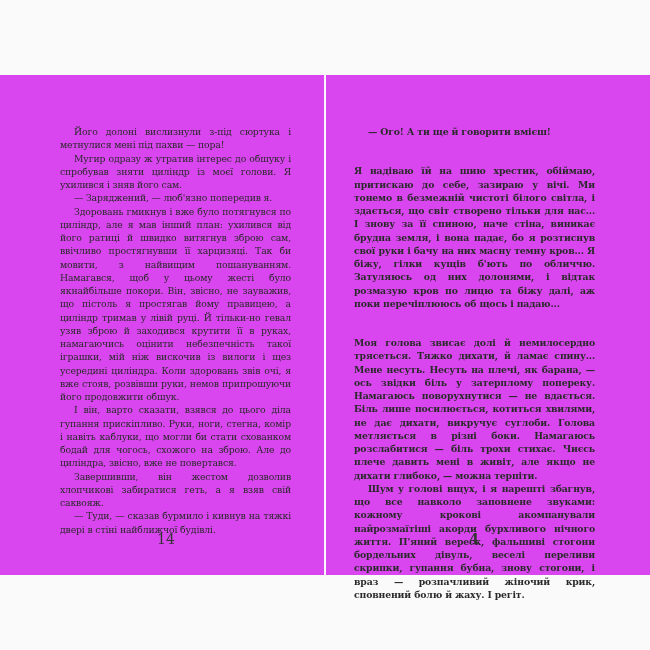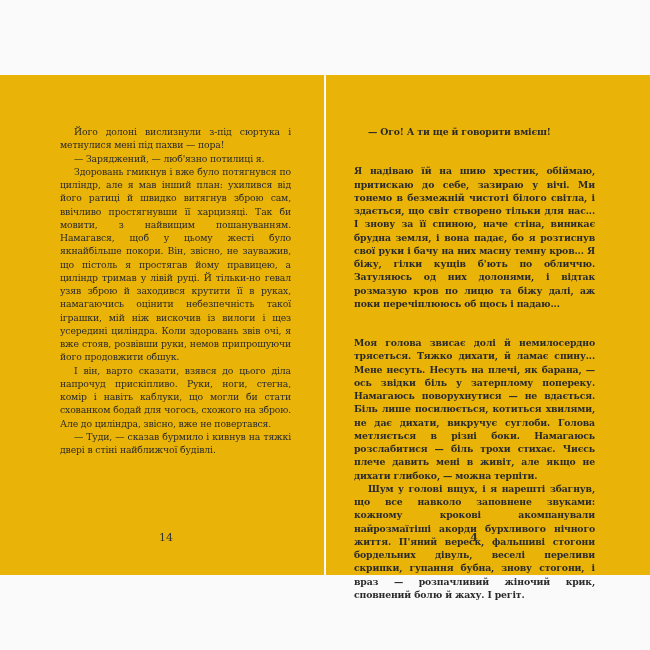--- a/index.html
+++ b/index.html
@@ -5,21 +5,21 @@
   html, body { margin: 0; padding: 0; }
   body {
     width: 650px; height: 650px; overflow: hidden;
     background: #fafafa;
     position: relative;
     font-family: "DejaVu Serif", "Liberation Serif", serif;
     color: #2a2a2a;
   }
   .spread {
     position: absolute; left: 0; top: 75px; width: 650px; height: 500px;
-    background: #eab308;
+    background: #d946ef;
   }
   .spine {
     position: absolute; left: 324px; top: 0; width: 2px; height: 500px;
     background: linear-gradient(to right, #f3f3f3, #ffffff);
   }
   .page { position: absolute; top: 0; height: 500px; }
   .page.left { left: 0; width: 325px; }
   .page.right { left: 315px; width: 325px; font-weight: bold; }
   .textcol {
     position: absolute;
@@ -29,35 +29,37 @@
     text-align: justify;
   }
   .page.left .textcol { left: 60px; top: 50px; width: 231px; }
   .page.right .textcol { left: 39px; top: 50px; width: 241px; }
   .textcol p { margin: 0; text-indent: 14px; hyphens: manual; }
   .textcol p.noindent { text-indent: 0; }
   .gap { height: 26px; }
   .gap2 { height: 26px; }
   .pagenum {
     position: absolute; top: 456px; width: 20px; text-align: center;
-    font-size: 11px; color: #333;
+    font-size: 14px; color: #333;
   }
   .page.left .pagenum { left: 156px; }
   .page.right .pagenum { left: 149px; }
 </style>
 </head>
 <body>
 
 <div class="spread">
   <div class="page left">
     <div class="textcol">
       <p>Його долоні вислизнули з-під сюртука і метнулися мені під пахви — пора!</p>
-      <p>— Заряджений, — люб'язно потилиці я.</p>
+      <p>Мугир одразу ж утратив інтерес до обшуку і спробував зняти циліндр із моєї голови. Я ухилився і зняв його сам.</p>
+      <p>— Заряджений, — люб'язно попередив я.</p>
       <p>Здоровань гмикнув і вже було потягнувся по циліндр, але я мав інший план: ухилився від його ратиці й швидко витягнув зброю сам, ввічливо простягнувши її харцизяці. Так би мовити, з найвищим пошануванням. Намагався, щоб у цьому жесті було якнайбільше покори. Він, звісно, не зауважив, що пістоль я простягав йому правицею, а циліндр тримав у лівій руці. Й тільки-но гевал узяв зброю й заходився крутити її в руках, намагаючись оцінити небезпечність такої іграшки, мій ніж вискочив із вилоги і щез усередині циліндра. Коли здоровань звів очі, я вже стояв, розвівши руки, немов припрошуючи його продовжити обшук.</p>
-      <p>І він, варто сказати, взявся до цього діла напрочуд прискіпливо. Руки, ноги, стегна, комір і навіть каблуки, що могли би стати схованком бодай для чогось, схожого на зброю. Але до циліндра, звісно, вже не повертався.</p>
+      <p>І він, варто сказати, взявся до цього діла гупання прискіпливо. Руки, ноги, стегна, комір і навіть каблуки, що могли би стати схованком бодай для чогось, схожого на зброю. Але до циліндра, звісно, вже не повертався.</p>
+      <p>Завершивши, він жестом дозволив хлопчикові забиратися геть, а я взяв свій саквояж.</p>
       <p>— Туди, — сказав бурмило і кивнув на тяжкі двері в стіні найближчої будівлі.</p>
     </div>
     <div class="pagenum">14</div>
   </div>
 
   <div class="spine"></div>
 
   <div class="page right">
     <div class="textcol">
       <p>— Ого! А ти ще й говорити вмієш!</p>

